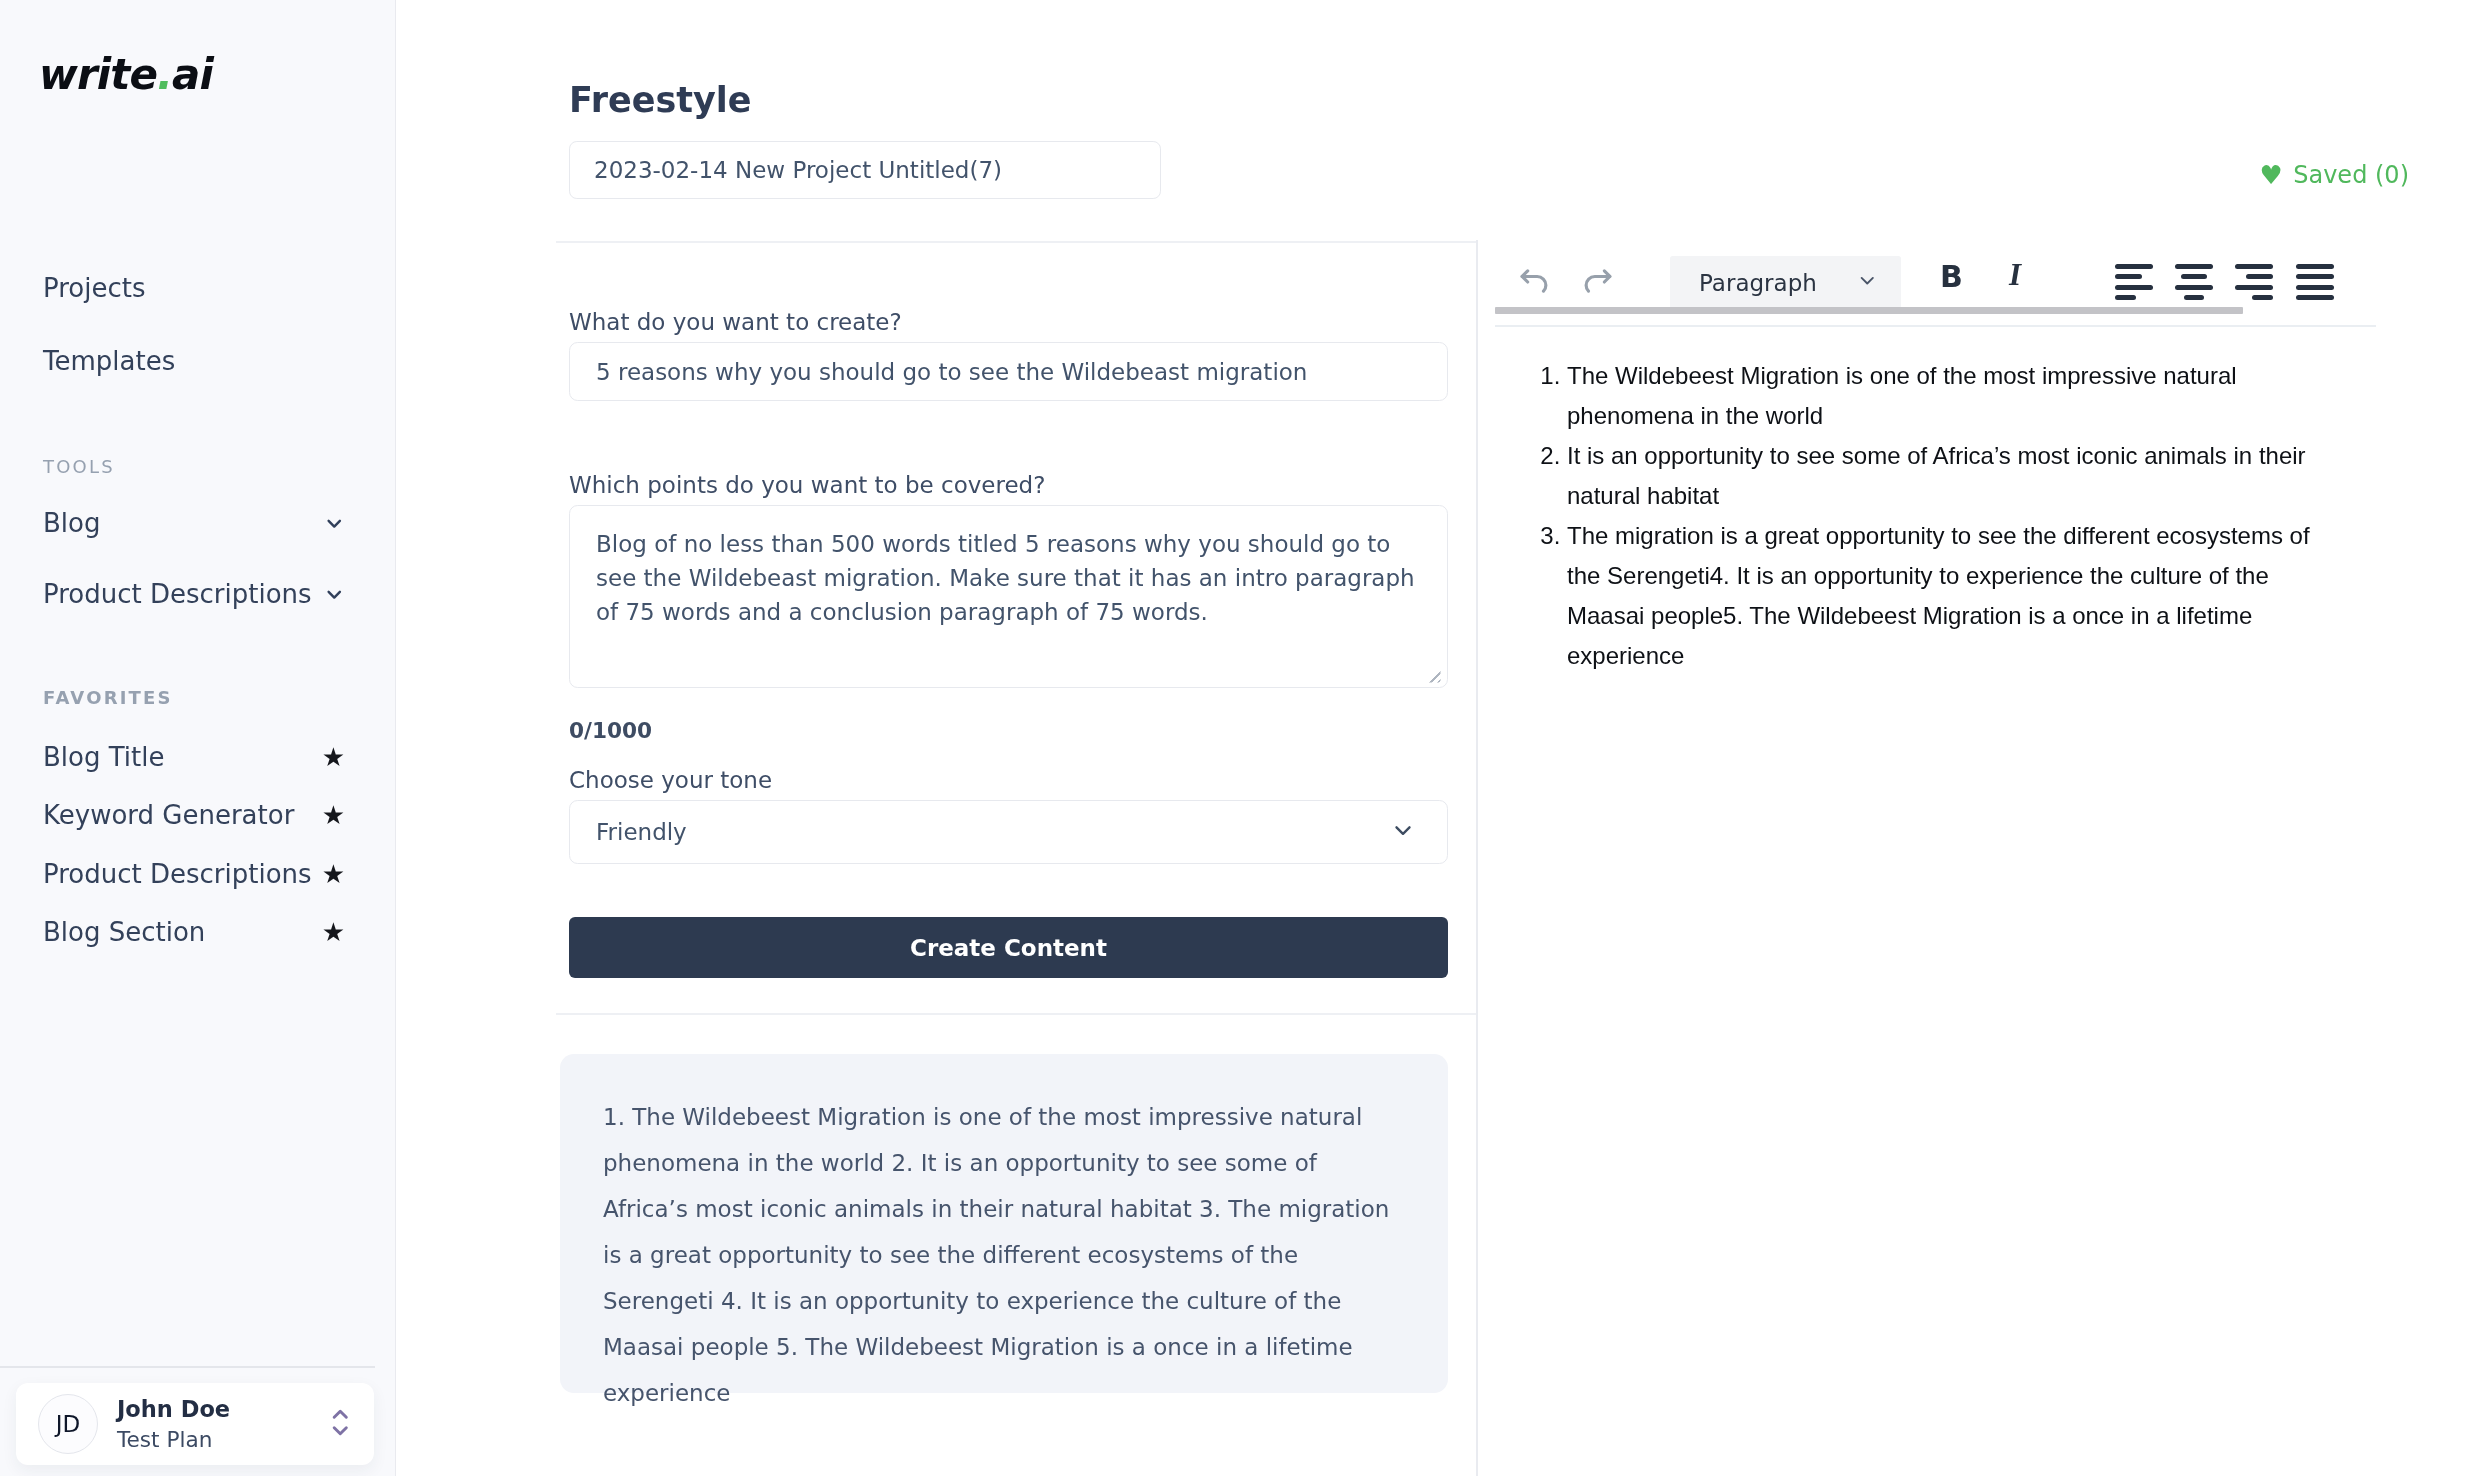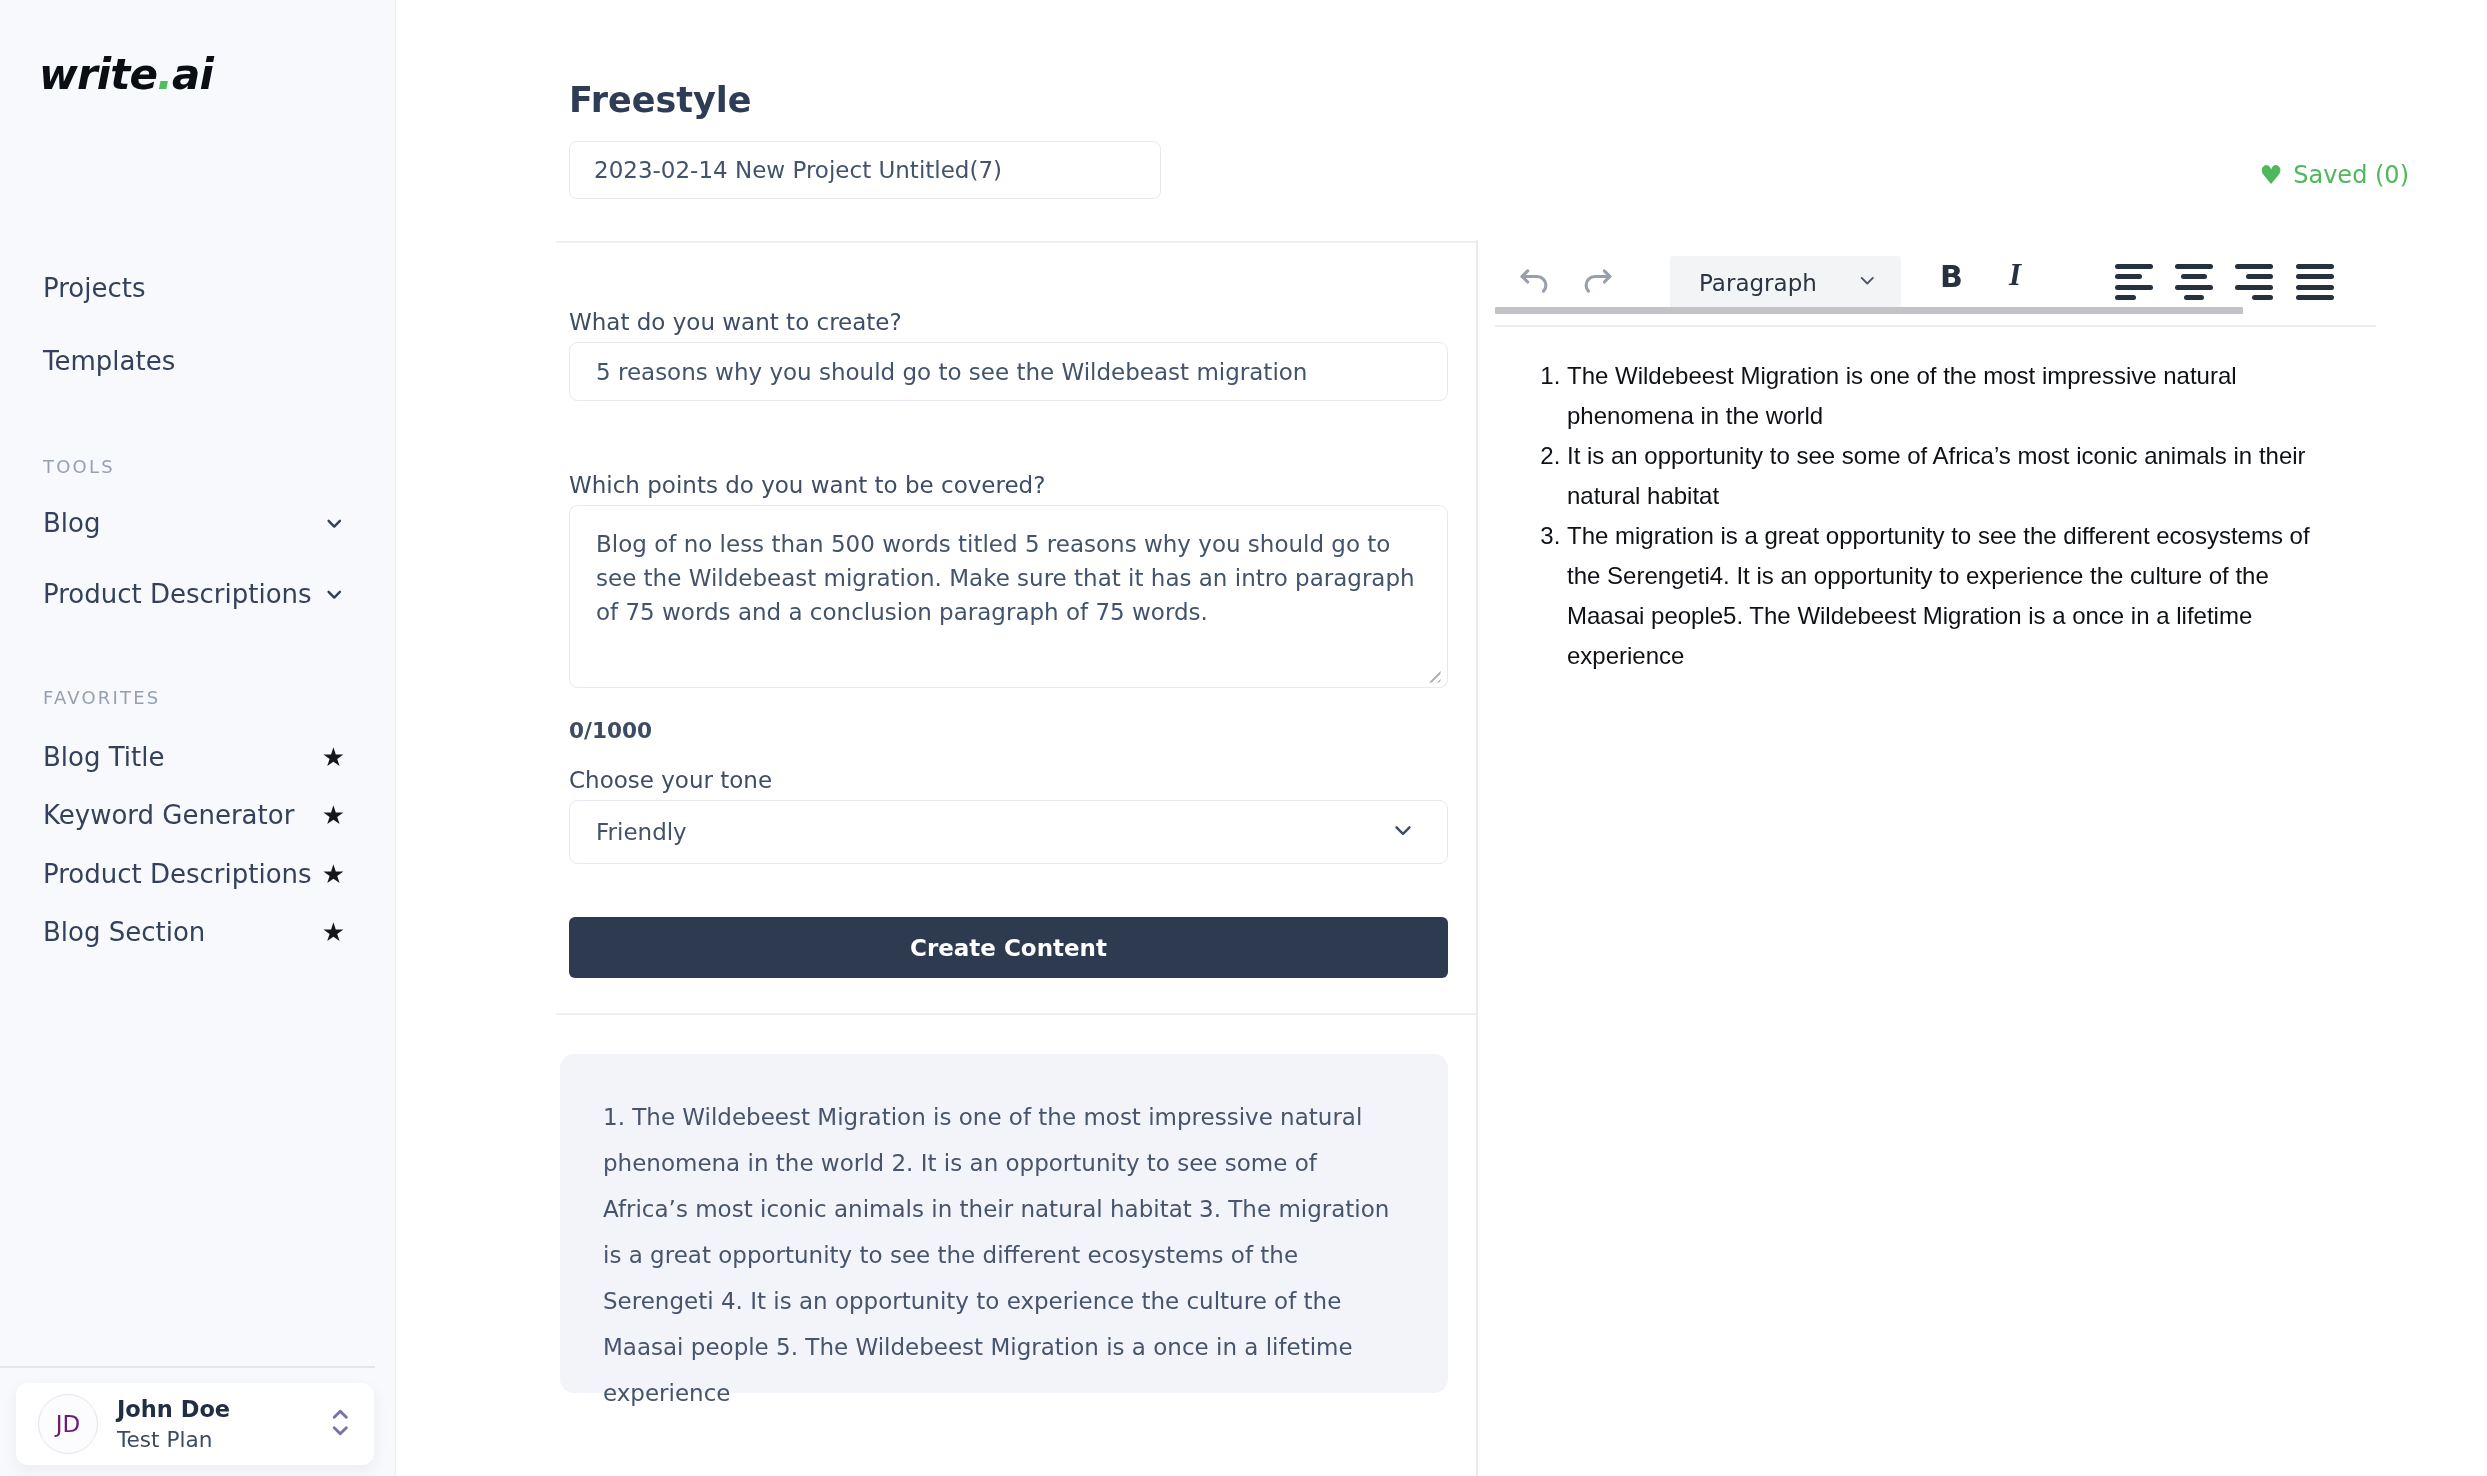--- a/index.html
+++ b/index.html
@@ -30,21 +30,21 @@
     letter-spacing:2.2px; font-weight:500; }
   .chev-icon svg { display:block; }
   .star { font-size:26px; color:#15171c; line-height:1; }
 
   .user-sep { position:absolute; left:0; top:1366px; width:375px; height:1.7px; background:#e4e6eb; }
   .user-card { position:absolute; left:15.5px; top:1383px; width:358px; height:82px;
     background:#ffffff; border-radius:12px; box-shadow:0 5.2px 15.5px rgba(40,50,70,.06);
     display:flex; align-items:center; padding:0 22.5px 0 22.5px; cursor:pointer; }
   .avatar { width:60px; height:60px; border-radius:50%; background:#fcfcfe;
     border:1.7px solid #e4e6ec; display:flex; align-items:center; justify-content:center;
-    font-size:23px; color:#701a75; flex:0 0 auto; }
+    font-size:23px; color:#0f172a; flex:0 0 auto; }
   .user-meta { margin-left:19px; flex:1; }
   .user-name { font-size:22.5px; font-weight:700; color:#232e44; }
   .user-plan { font-size:21.6px; color:#3c4a63; margin-top:5.2px; }
   .updown { flex:0 0 auto; }
 
   
   .main { position:relative; flex:1; height:1477px; background:#ffffff; }
   .page-title { position:absolute; left:173px; top:80px; font-size:35px; font-weight:700;
     color:#2f3c55; }
   .saved { position:absolute; right:78px; top:161px; display:flex; align-items:center;
@@ -157,21 +157,21 @@
     </div>
     <div class="side-row" style="top:575px;">
       <span>Product Descriptions</span>
       <span class="chev-icon">
         <svg width="22.5" height="22.5" viewBox="0 0 24 24" fill="none" stroke="#31405b" stroke-width="2.6" stroke-linecap="round" stroke-linejoin="round">
             <polyline points="6,9.5 12,15.5 18,9.5"></polyline>
           </svg>
       </span>
     </div>
 
-    <div class="side-heading" style="top:687px;">FAVORITES</div>
+    <div class="side-heading" style="top:687px;font-weight:bold;">FAVORITES</div>
 
     <div class="side-row" style="top:738px;">
       <span>Blog Title</span>
       <span class="star">★</span>
     </div>
     <div class="side-row" style="top:796px;">
       <span>Keyword Generator</span>
       <span class="star">★</span>
     </div>
     <div class="side-row" style="top:855px;">

